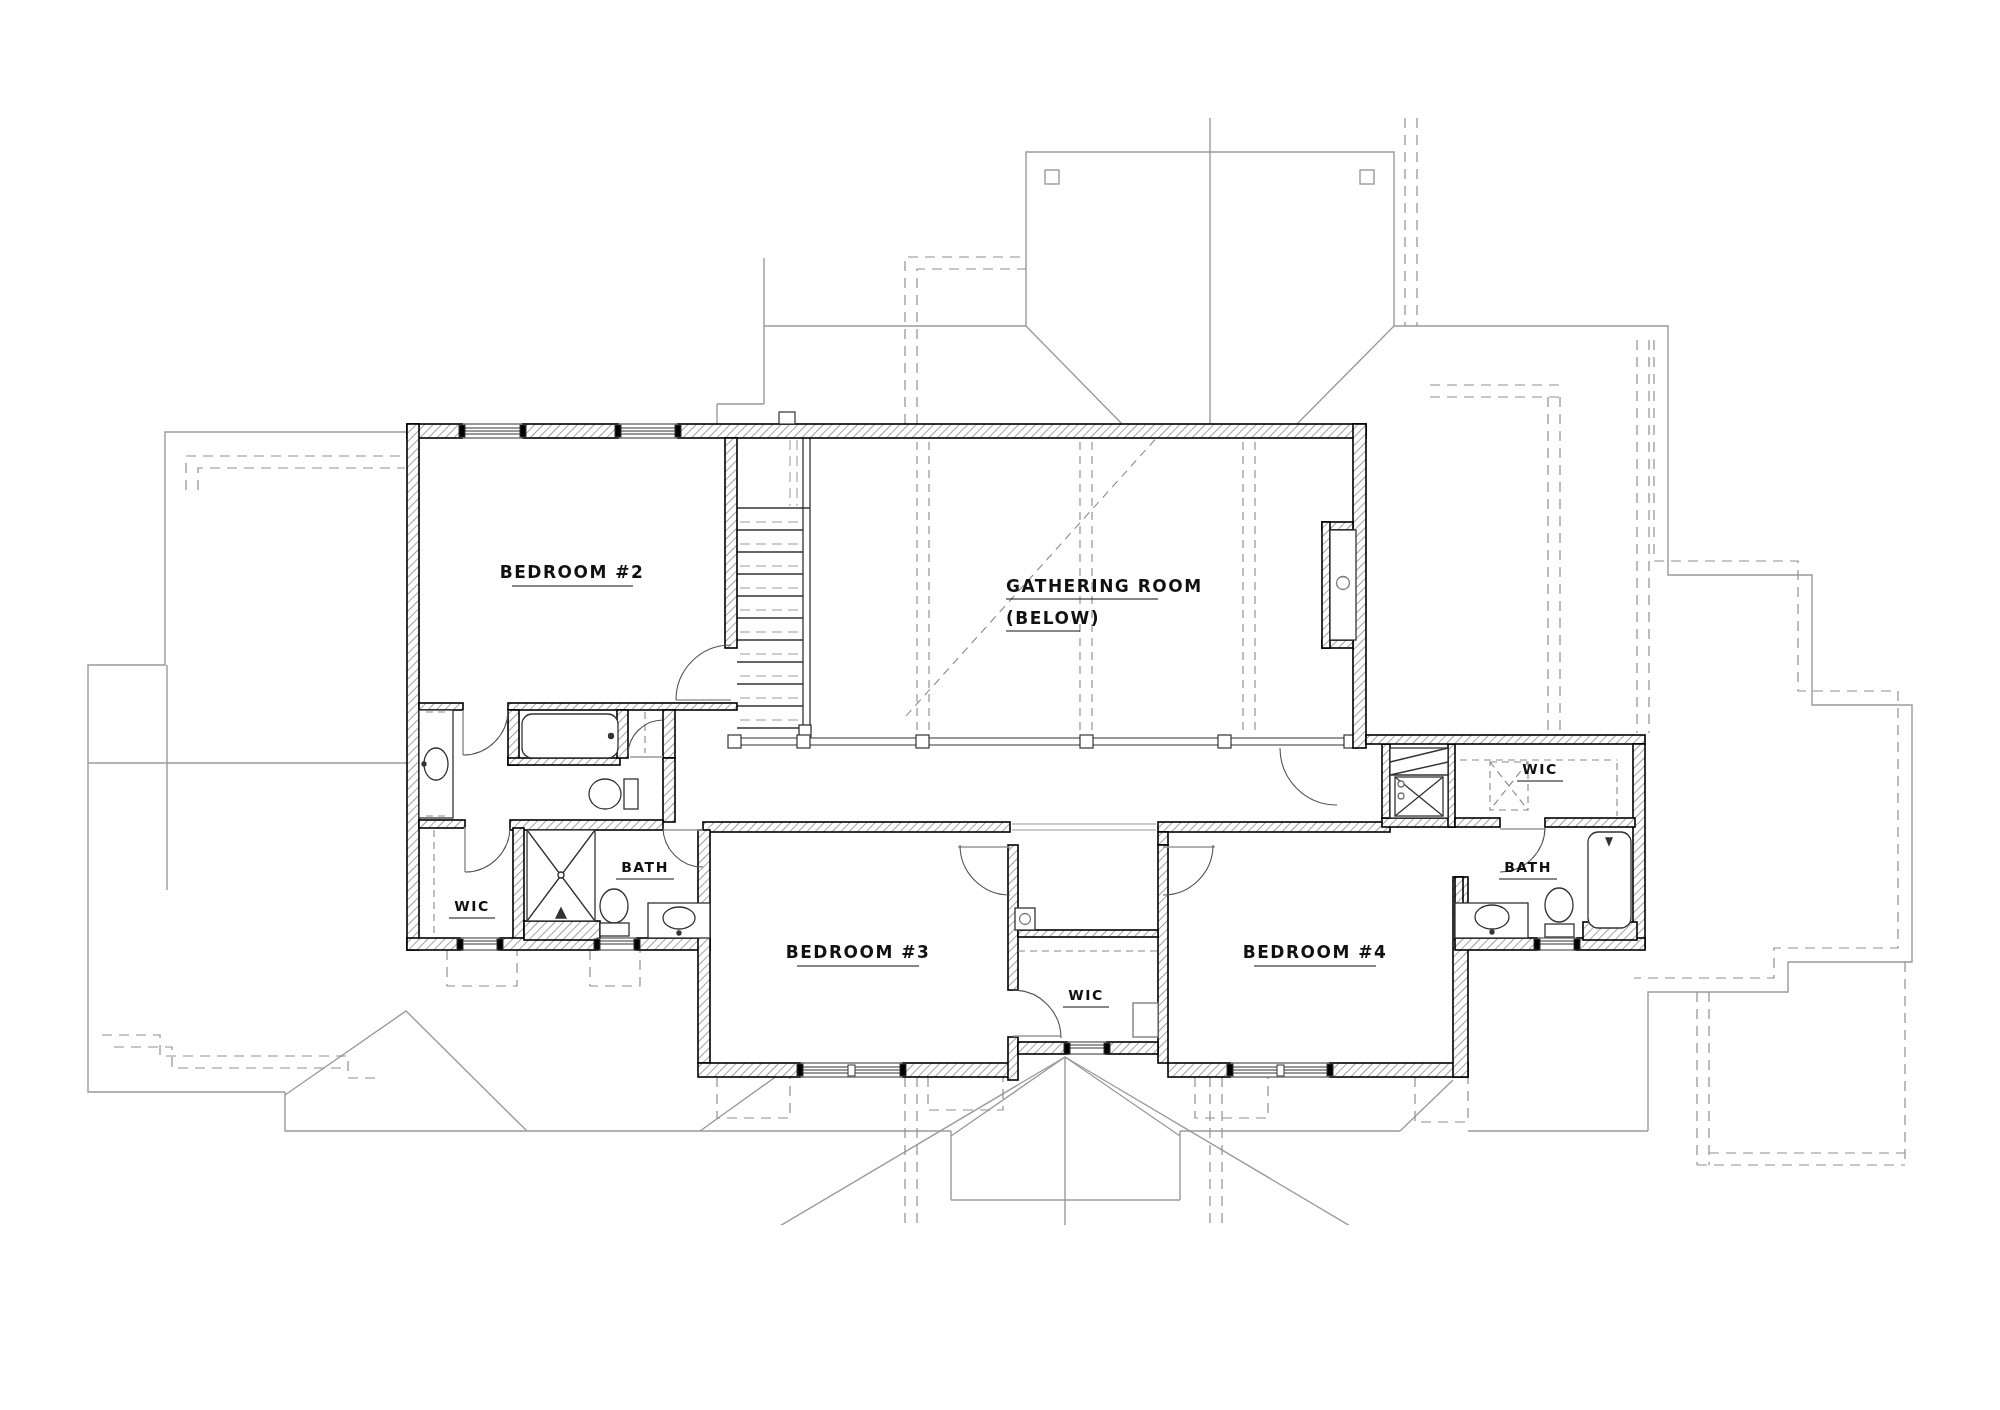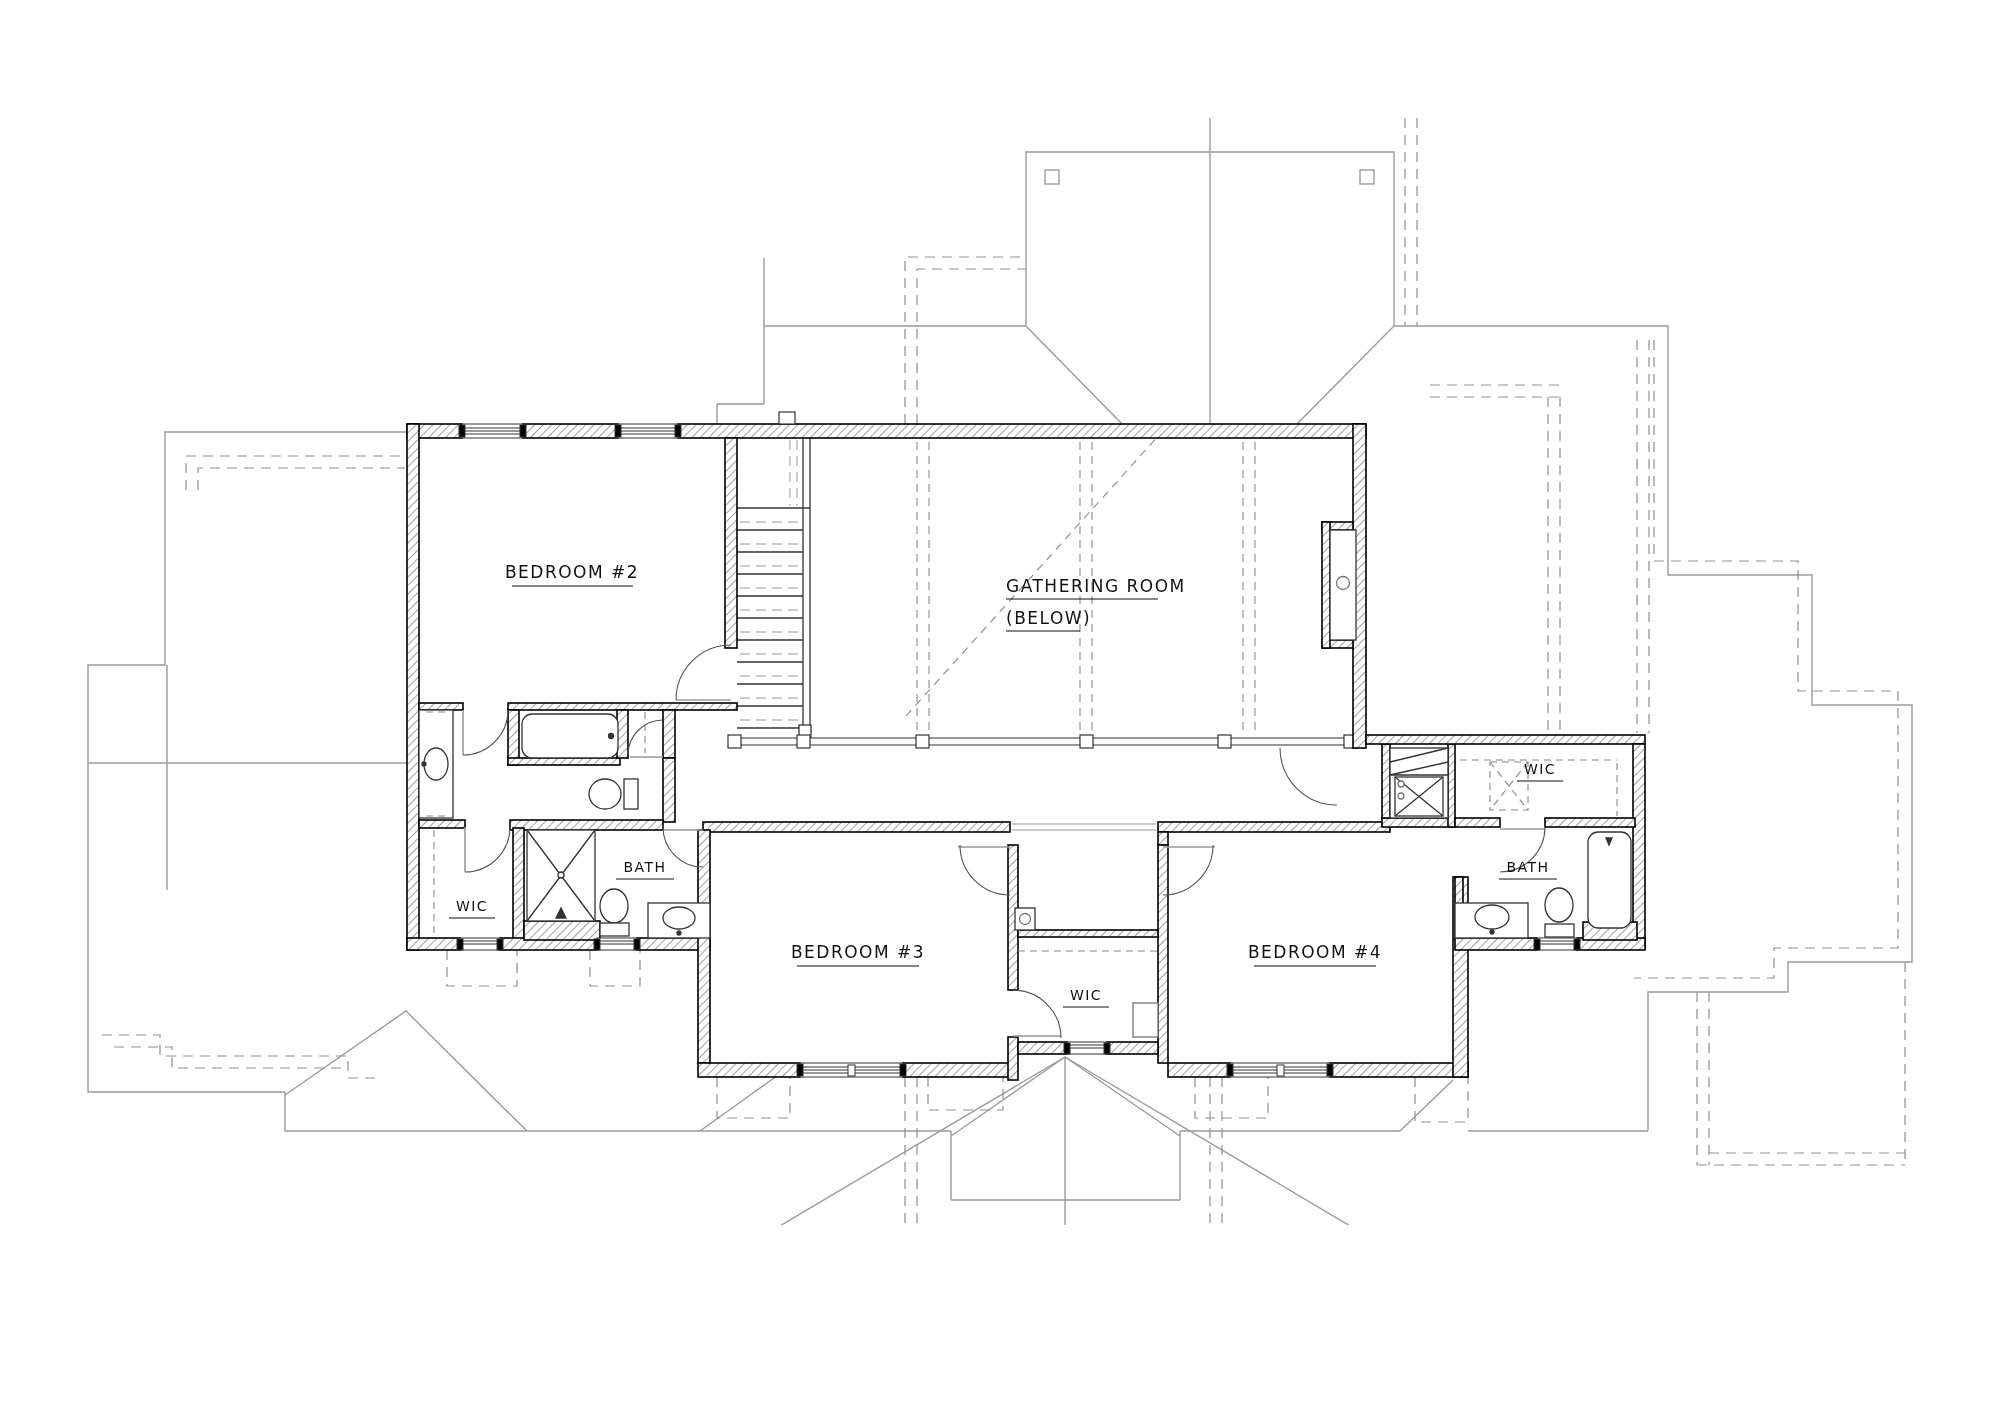--- a/index.html
+++ b/index.html
@@ -1,16 +1,16 @@
 <!DOCTYPE html>
 <html><head>
 <meta charset="utf-8">
 <style>
   html,body{margin:0;padding:0;background:#ffffff;}
-  #plan-stage{position:relative;width:2000px;height:1225px;background:#ffffff;overflow:hidden;}
+  #plan-stage{position:relative;width:2000px;height:1225px;background:#ffffff;overflow:hidden;font-weight:bold;}
   svg{display:block;}
   text{font-family:"DejaVu Sans","Liberation Sans",sans-serif;fill:#111;letter-spacing:1.5px;}
   .room-label{font-size:17px;}
   .small-label{font-size:14px;}
 </style>
 </head>
 <body>
 
 <div id="plan-stage">
 <svg width="2000" height="1410" viewBox="0 0 2000 1410">

